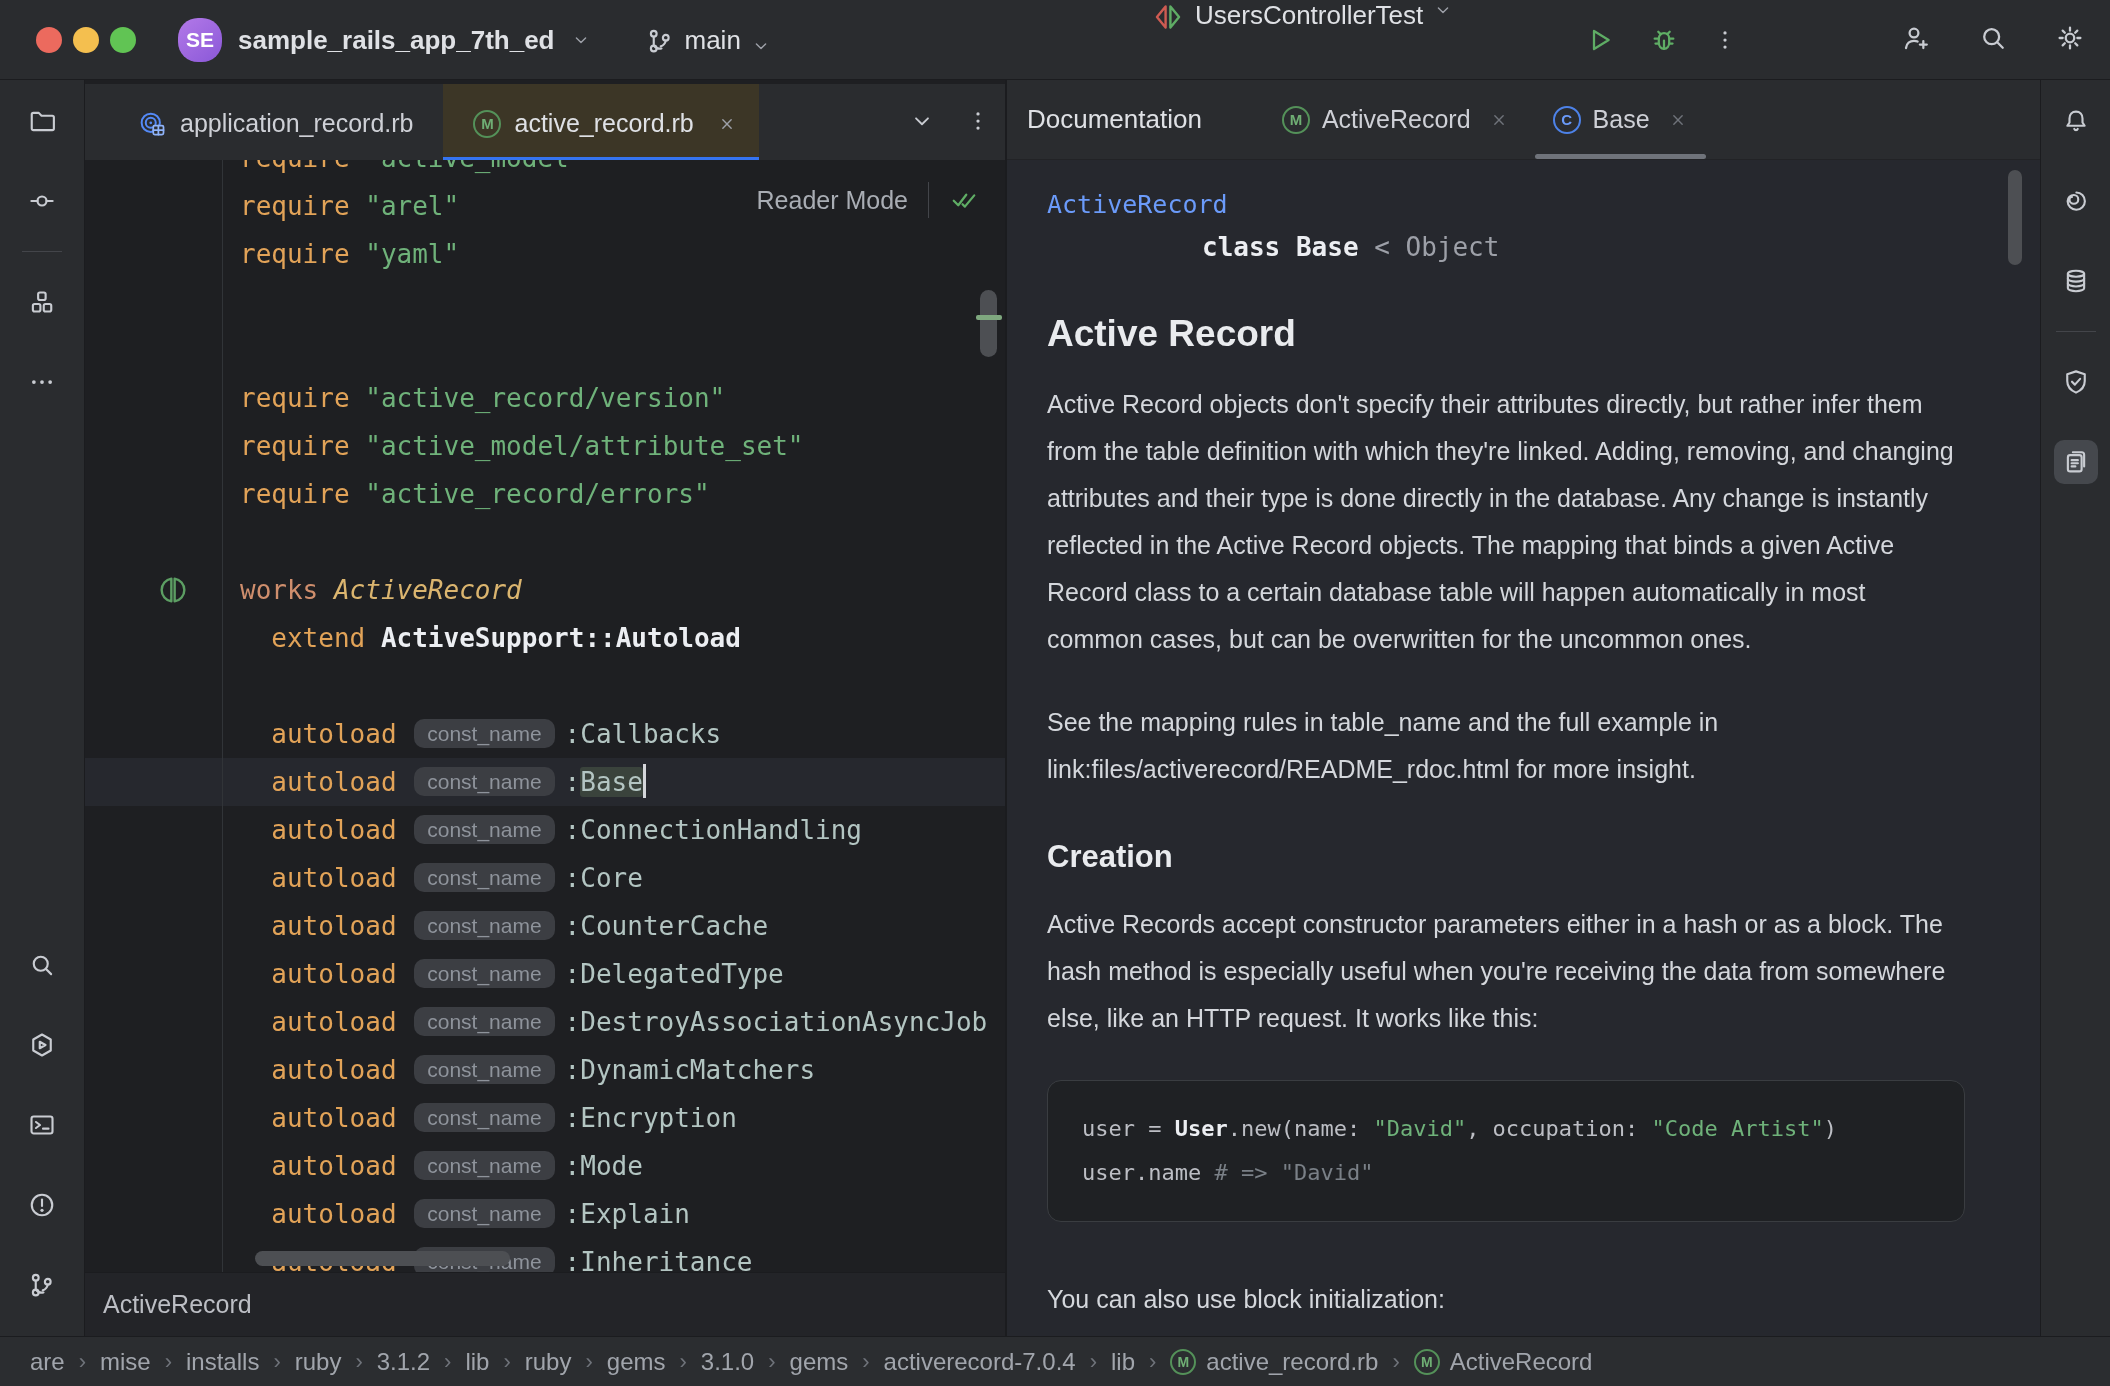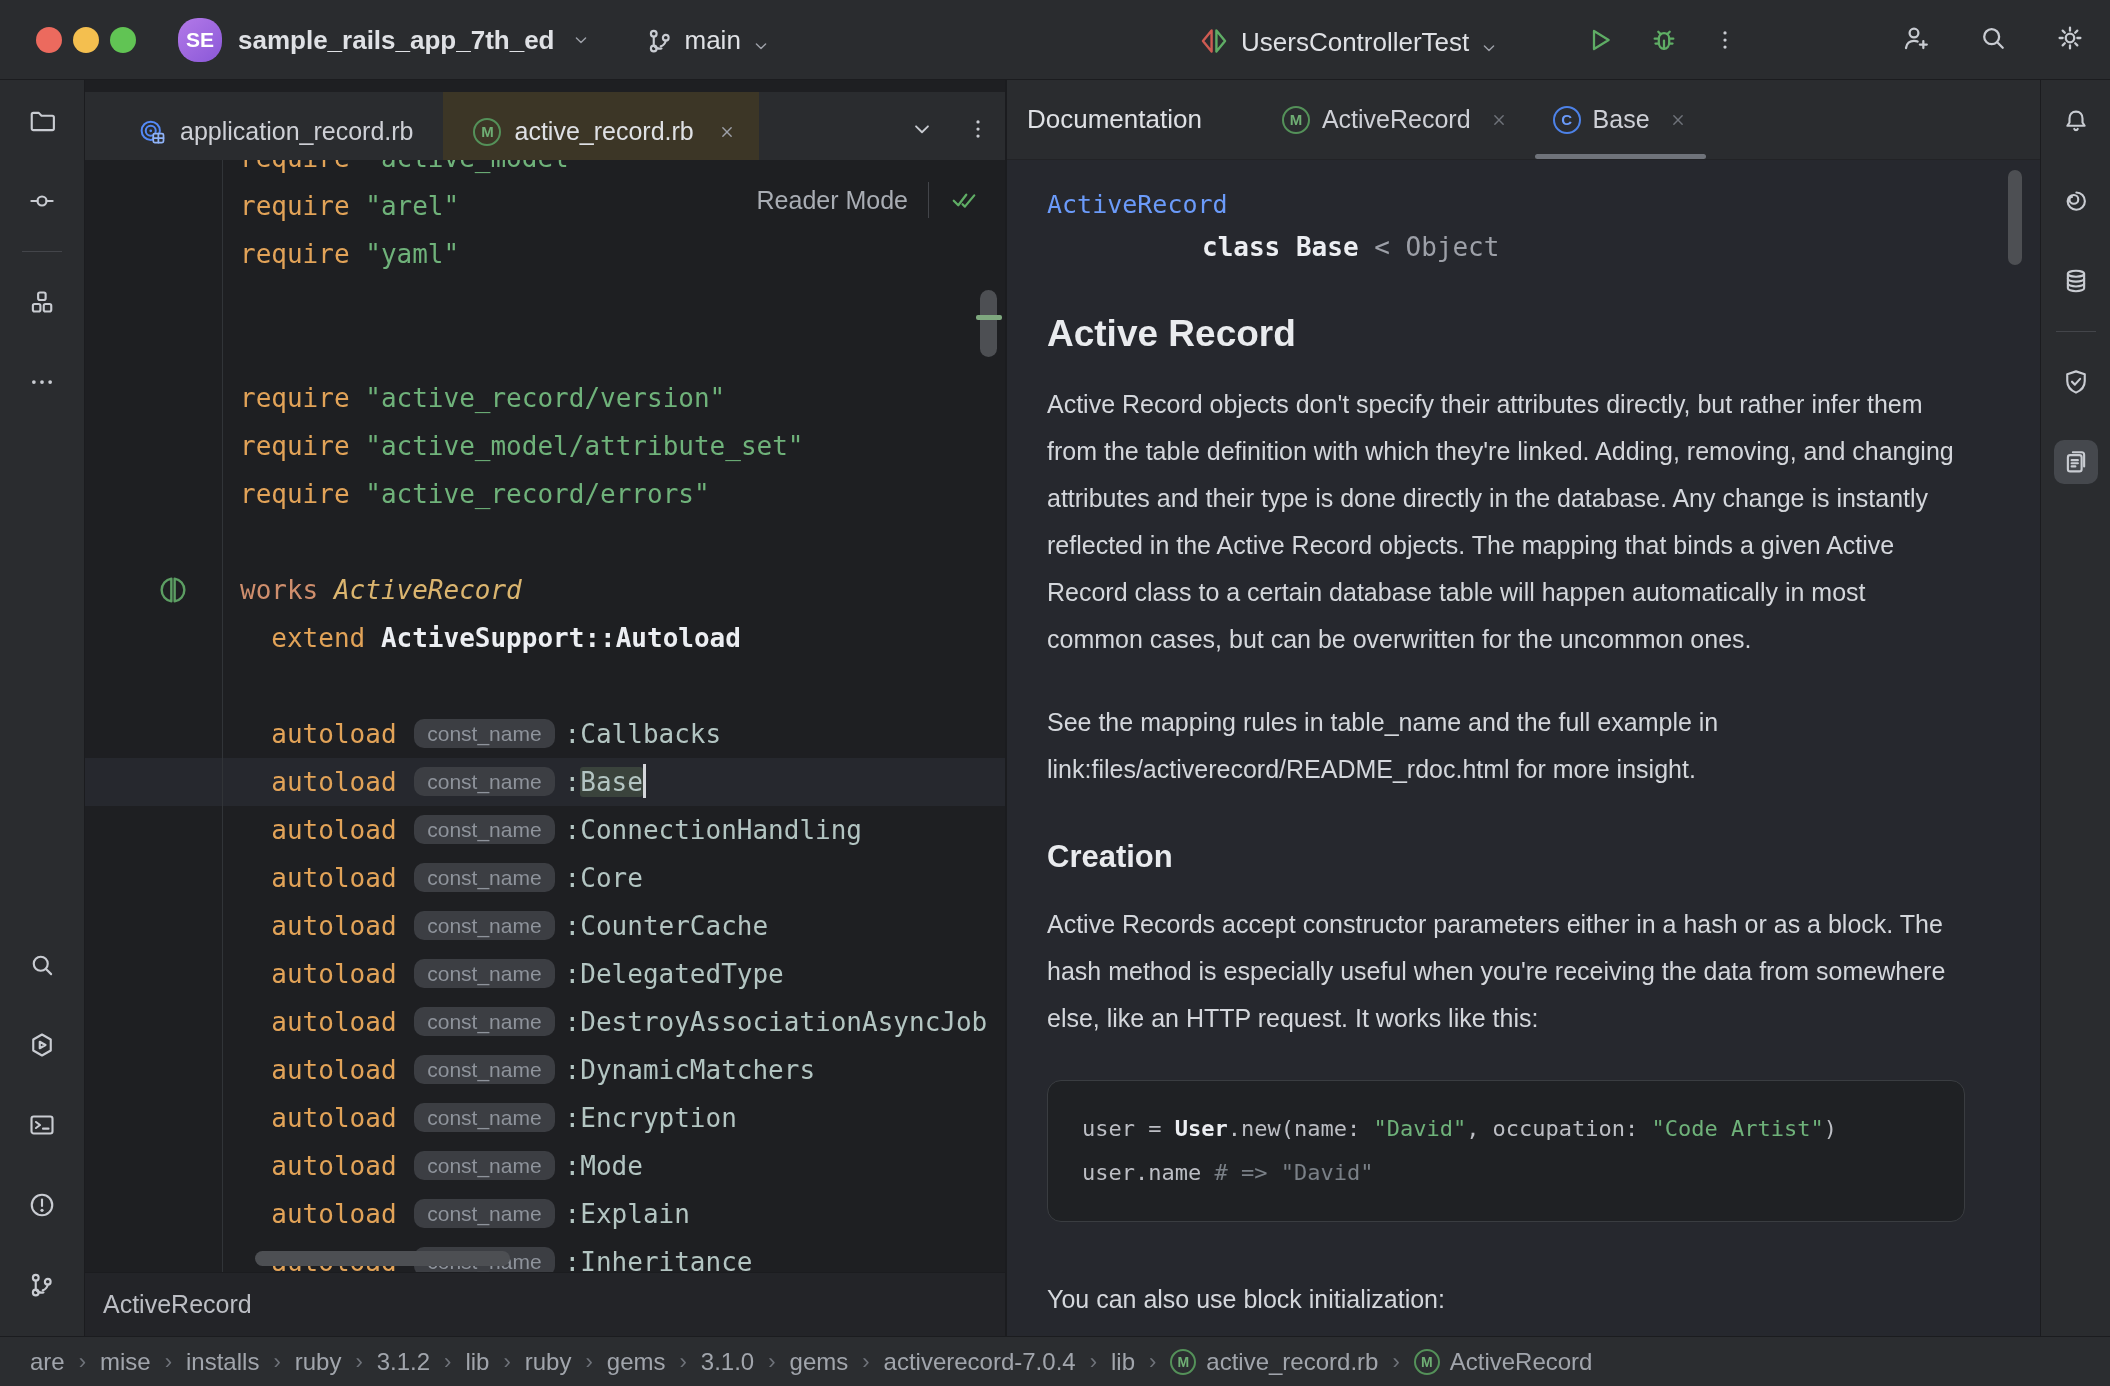--- a/index.html
+++ b/index.html
@@ -12,21 +12,21 @@
               background:#2a2c2f; border-bottom:1px solid #1b1c1f; }
   .traffic { position:absolute; left:36px; top:27px; display:flex; gap:11px; }
   .tl { width:26px; height:26px; border-radius:50%; }
   .tl.red{ background:#ec6a5e; } .tl.yellow{ background:#f4bf4f; } .tl.green{ background:#61c454; }
   .proj-group { position:absolute; left:178px; top:0; height:80px; display:flex; align-items:center; gap:16px; }
   .se-badge { width:44px; height:44px; border-radius:20px; background:linear-gradient(140deg,#b379e8,#8a58d8);
               color:#fff; font-weight:bold; font-size:21px; display:flex; align-items:center; justify-content:center; }
   .proj-name { color:#dfe1e5; font-size:26px; font-weight:600; }
   .branch-group { display:flex; align-items:flex-end; gap:10px; margin-left:38px; }
   .tb-label { color:#dfe1e5; font-size:26px; }
-  .run-group { position:absolute; left:1197px; top:0; height:58px; display:flex; align-items:flex-end; gap:10px; }
+  .run-group { position:absolute; left:1151px; top:0; height:58px; display:flex; align-items:flex-start; gap:10px; }
   .run-actions { position:absolute; left:1584px; top:0; height:80px; display:flex; align-items:center; gap:32px; }
   .tb-right { position:absolute; right:24px; top:0; height:80px; display:flex; align-items:center; gap:45px; }
 
   .ic { display:inline-flex; }
   .ic svg { width:100%; height:100%; display:block; }
   .ic-30{ width:30px; height:30px; } .ic-32{ width:32px; height:32px; } .ic-34{ width:34px; height:34px; }
   .ic-26{ width:26px; height:26px; } .ic-20{ width:20px; height:20px; }
   .gray-ic { color:#c9ccd2; }
   .dim-ic { color:#9da0a8; }
 
@@ -44,21 +44,21 @@
   .stripe-btn { width:44px; height:44px; border-radius:10px; display:flex; align-items:center; justify-content:center;
                 color:#c9ccd2; margin-bottom:36px; flex:0 0 auto; }
   .stripe-bottom .stripe-btn { margin-bottom:0; }
   .stripe-btn.active { background:#45484d; }
   .stripe-divider { width:40px; height:1px; background:#43454a; margin:-8px 0 28px 0; }
 
   
   .editor-col { position:absolute; left:85px; top:80px; width:920px; height:1256px; }
   .splitter { position:absolute; left:1005px; top:80px; width:2px; height:1256px; background:#1b1c1f; }
 
-  .tabbar { position:absolute; left:0; top:12px; width:100%; height:80px; background:#2a2c2f;
+  .tabbar { position:absolute; left:0; top:4px; width:100%; height:80px; background:#2a2c2f;
             border-bottom:1px solid #1b1c1f; display:flex; align-items:stretch; padding-left:22px; }
   .etab { position:relative; display:flex; align-items:center; gap:13px; padding:0 30px; font-size:25px; color:#ced0d6; }
   .etab.active { background:#3c3626; color:#dfe1e5; padding-right:22px; }
   .etab.active::after { content:""; position:absolute; left:0; right:0; bottom:0; height:6px; background:#3574f0; }
   .tab-ctrls { position:absolute; right:14px; top:0; height:74px; display:flex; align-items:center; gap:30px; color:#c9ccd2; }
 
   .editor { position:absolute; left:0; top:80px; right:0; bottom:64px; background:#1e1f22; overflow:hidden; }
   .gutter-line { position:absolute; left:137px; top:0; bottom:0; width:1px; background:#313438; }
   #editor-lines { position:absolute; left:0; right:0; top:-26px; }
   .code-line { height:48px; line-height:48px; padding-left:155px; white-space:pre;

